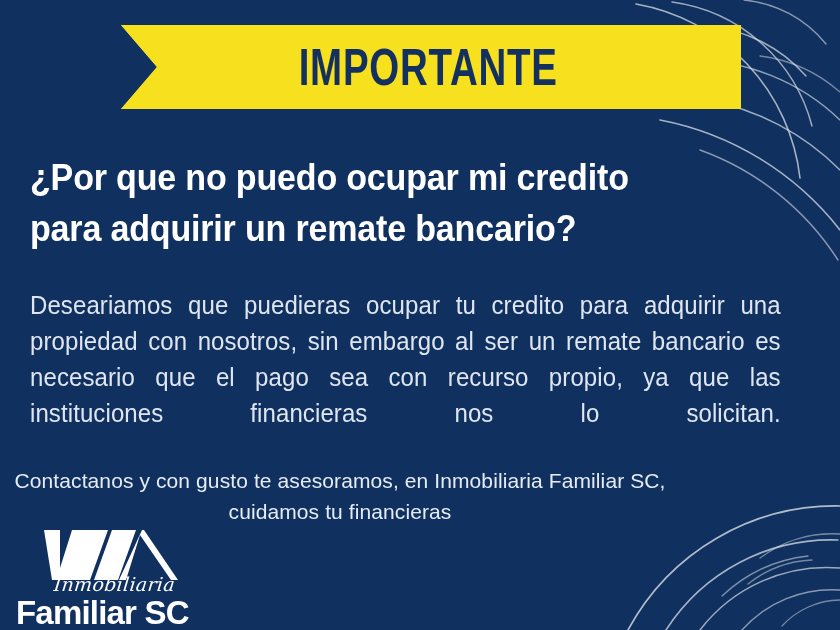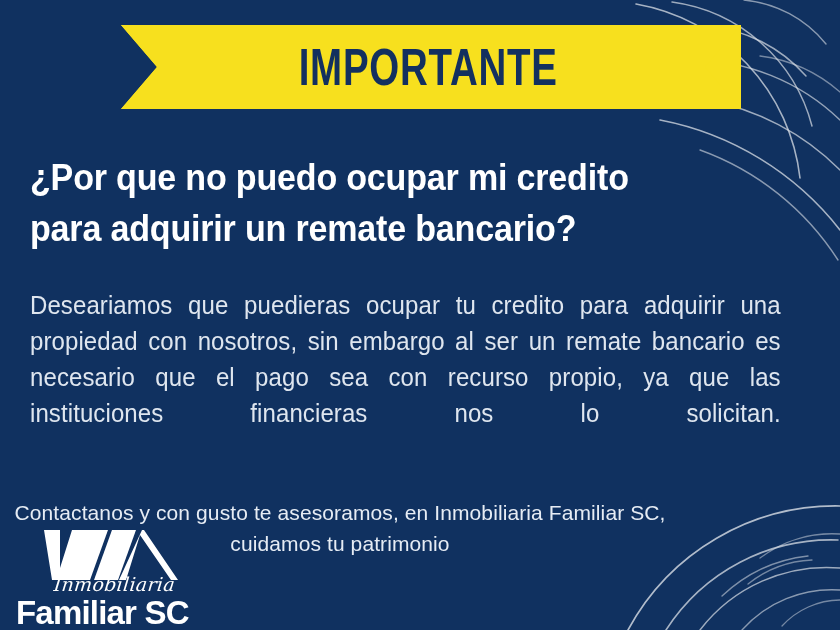--- a/index.html
+++ b/index.html
@@ -104,21 +104,20 @@
     left: 0;
     top: 465px;
     width: 680px;
     text-align: center;
     color: #e6ecf4;
     font-family: "Liberation Sans Narrow", "Liberation Sans", sans-serif;
     font-weight: 400;
     font-size: 21px;
     line-height: 31px;
     letter-spacing: 0.1px;
-    margin-top: 32px;
   }
   .contact div { white-space: nowrap; }
 
   
   .logo {
     position: absolute;
     left: 16px;
     top: 528px;
     width: 200px;
     height: 96px;
@@ -192,21 +191,21 @@
 
   <div class="headline">
     <div>¿Por que no puedo ocupar mi credito</div>
     <div>para adquirir un remate bancario?</div>
   </div>
 
   <div class="body-copy">Deseariamos que puedieras ocupar tu credito para adquirir una propiedad con nosotros, sin embargo al ser un remate bancario es necesario que el pago sea con recurso propio, ya que las instituciones financieras nos lo solicitan.</div>
 
   <div class="contact">
     <div>Contactanos y con gusto te asesoramos, en Inmobiliaria Familiar SC,</div>
-    <div>cuidamos tu patrimonio</div>
+    <div>cuidamos tu financieras</div>
   </div>
 
   <div class="logo">
     <svg class="logo-mark" viewBox="0 0 160 52" xmlns="http://www.w3.org/2000/svg">
 
       <polygon points="18,2 34,2 34,40 46,2 60,2 40,52 26,52" fill="#ffffff"></polygon>
 
       <polygon points="56,2 82,2 64,52 38,52" fill="#ffffff"></polygon>
 
       <polygon points="86,2 110,2 92,52 68,52" fill="#ffffff"></polygon>

